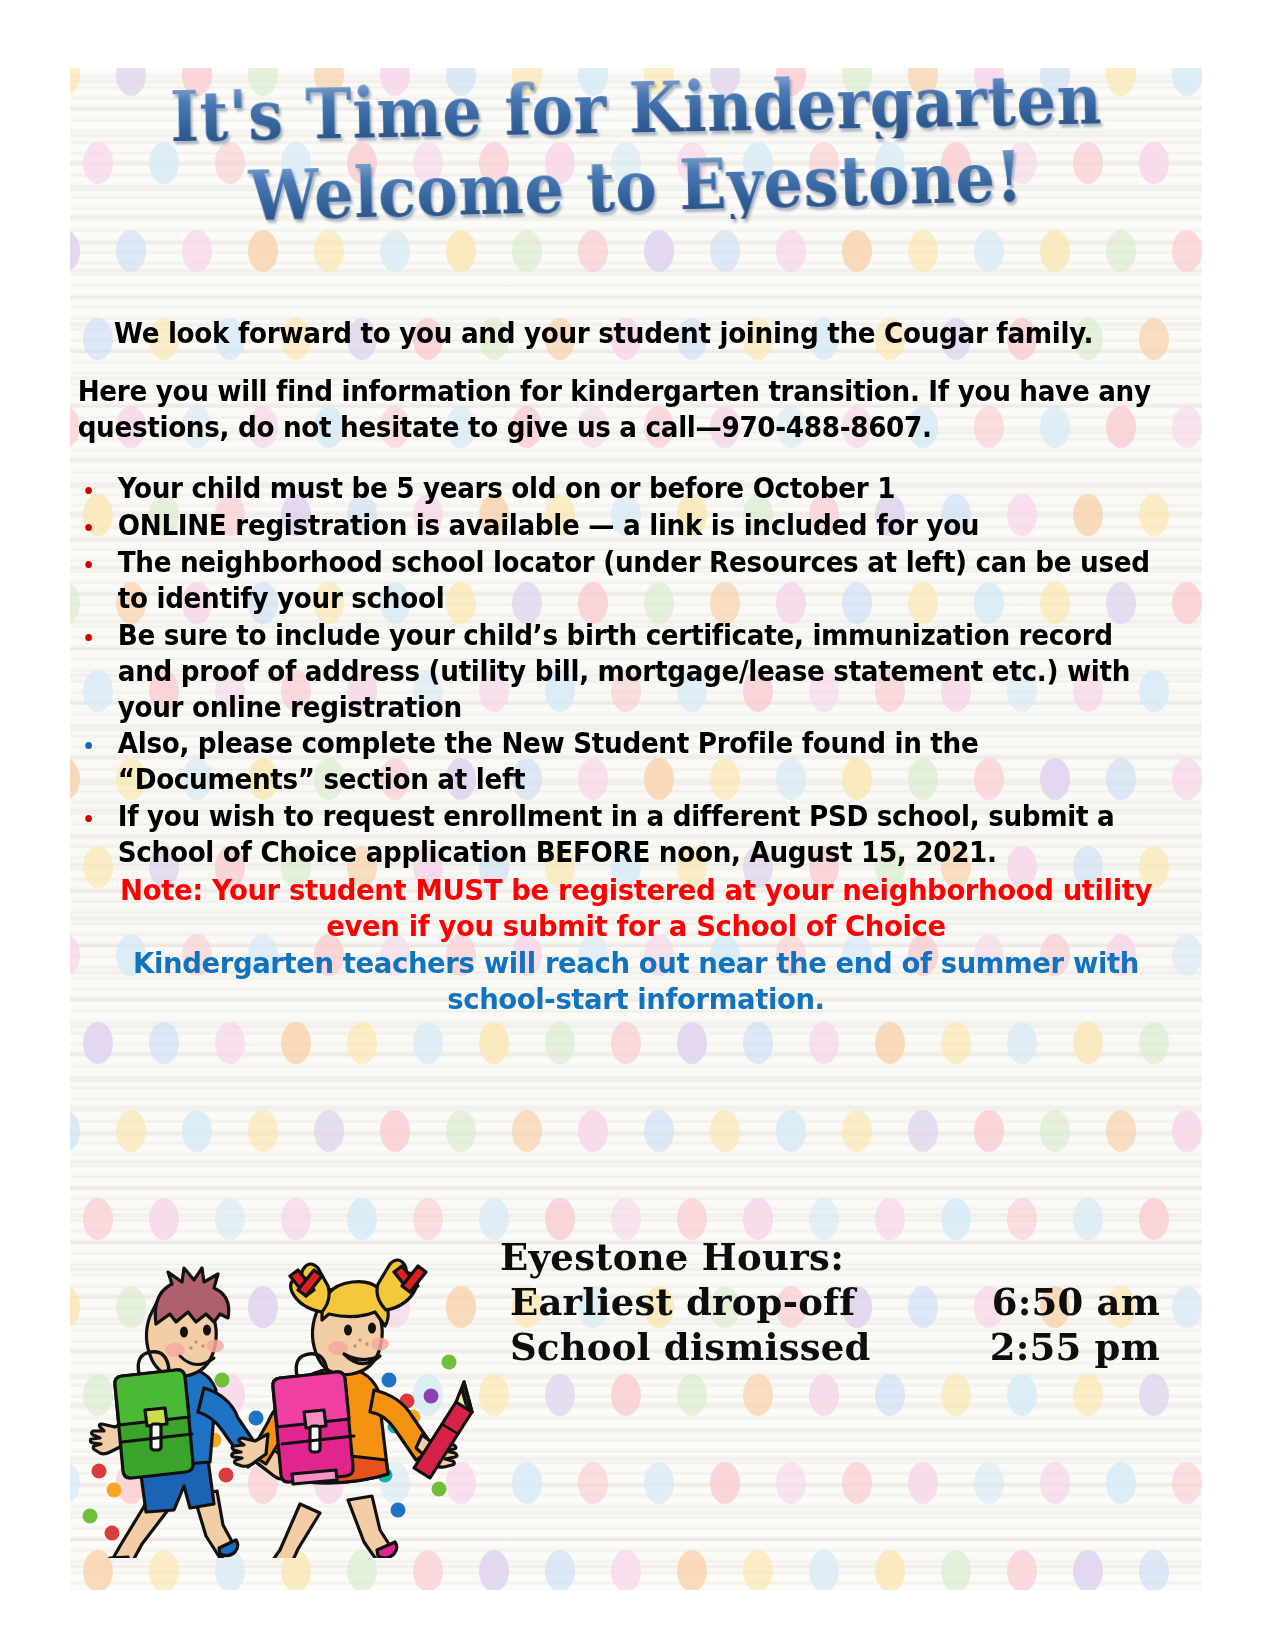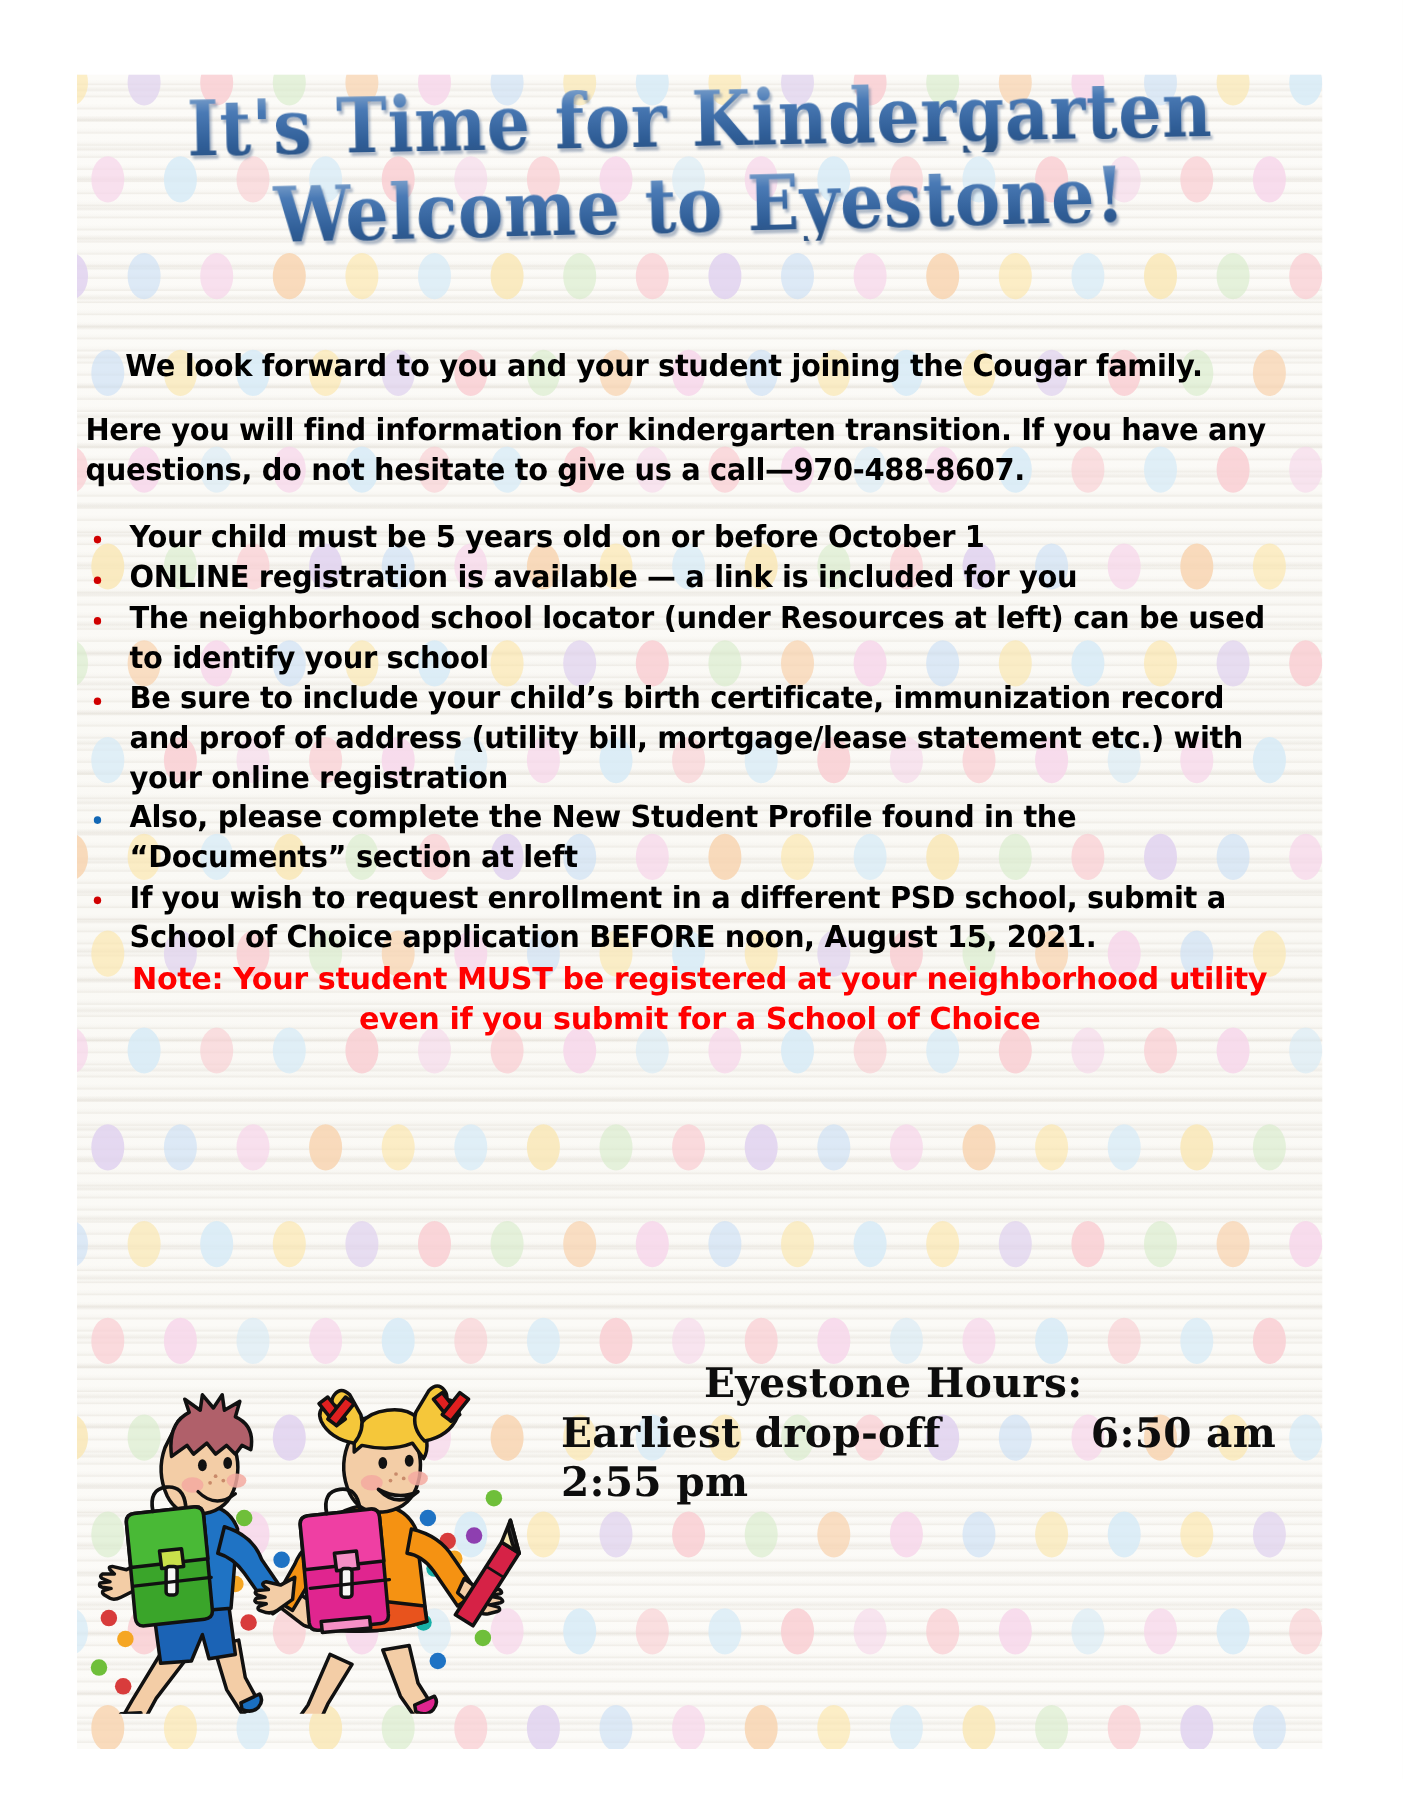--- a/index.html
+++ b/index.html
@@ -181,21 +181,20 @@
     position: absolute;
     left: 430px;
     top: 1168px;
     width: 660px;
     z-index: 3;
     font-family: "DejaVu Serif", "Liberation Serif", serif;
     font-weight: bold;
     color: #0d0d0d;
   }
   .hours-title {
-    text-align: center;
     font-size: 37px;
     line-height: 1.18;
     letter-spacing: 0.3px;
     padding-right: 36px;
   }
   .hours-row {
     display: flex;
     justify-content: space-between;
     align-items: baseline;
     font-size: 37px;
@@ -556,20 +555,21 @@
           <li><span class="bul" style="background: rgb(208, 0, 0);"></span><span>Your child must be 5 years old on or before October 1</span></li>
           <li><span class="bul" style="background: rgb(208, 0, 0);"></span><span>ONLINE registration is available — a link is included for you</span></li>
           <li><span class="bul" style="background: rgb(208, 0, 0);"></span><span>The neighborhood school locator (under Resources at left) can be used to identify your school</span></li>
           <li><span class="bul" style="background: rgb(208, 0, 0);"></span><span>Be sure to include your child’s birth certificate, immunization record and proof of address (utility bill, mortgage/lease statement etc.) with your online registration</span></li>
           <li><span class="bul" style="background: rgb(18, 103, 181);"></span><span>Also, please complete the New Student Profile found in the “Documents” section at left</span></li>
           <li><span class="bul" style="background: rgb(208, 0, 0);"></span><span>If you wish to request enrollment in a different PSD school, submit a School of Choice application BEFORE noon, August 15, 2021.</span></li>
         </ul>
 
       <div class="note" style="color: rgb(255, 0, 0);">Note:  Your student MUST be registered at your neighborhood utility even if you submit for a School of Choice</div>
 
+      <div class="teachers" style="color: rgb(17, 115, 190);">Kindergarten teachers will reach out near the end of summer with school-start information.</div>
     </div>
 
     <div class="kids">
       <svg viewBox="0 0 430 330" width="430" height="330" xmlns="http://www.w3.org/2000/svg">
         <g stroke="#111" stroke-width="3.2" stroke-linejoin="round" stroke-linecap="round">
 
           <g stroke="none">
             <circle cx="146" cy="152" r="7.5" fill="#6fbf3a"></circle>
             <circle cx="180" cy="190" r="7.5" fill="#1f73c4"></circle>
             <circle cx="138" cy="212" r="7.5" fill="#f5a623"></circle>
@@ -700,19 +700,20 @@
     </div>
 
     <div class="hours">
       <div class="hours-title">Eyestone Hours:</div>
       <div id="hours-rows">
           <div class="hours-row">
             <span class="hl">Earliest drop-off</span>
             <span class="hr">6:50 am</span>
           </div>
           <div class="hours-row">
+            <span class="hl">School dismissed</span>
             <span class="hr">2:55 pm</span>
           </div>
         </div>
     </div>
 
   </div>
 </div>
 
 </body></html>

